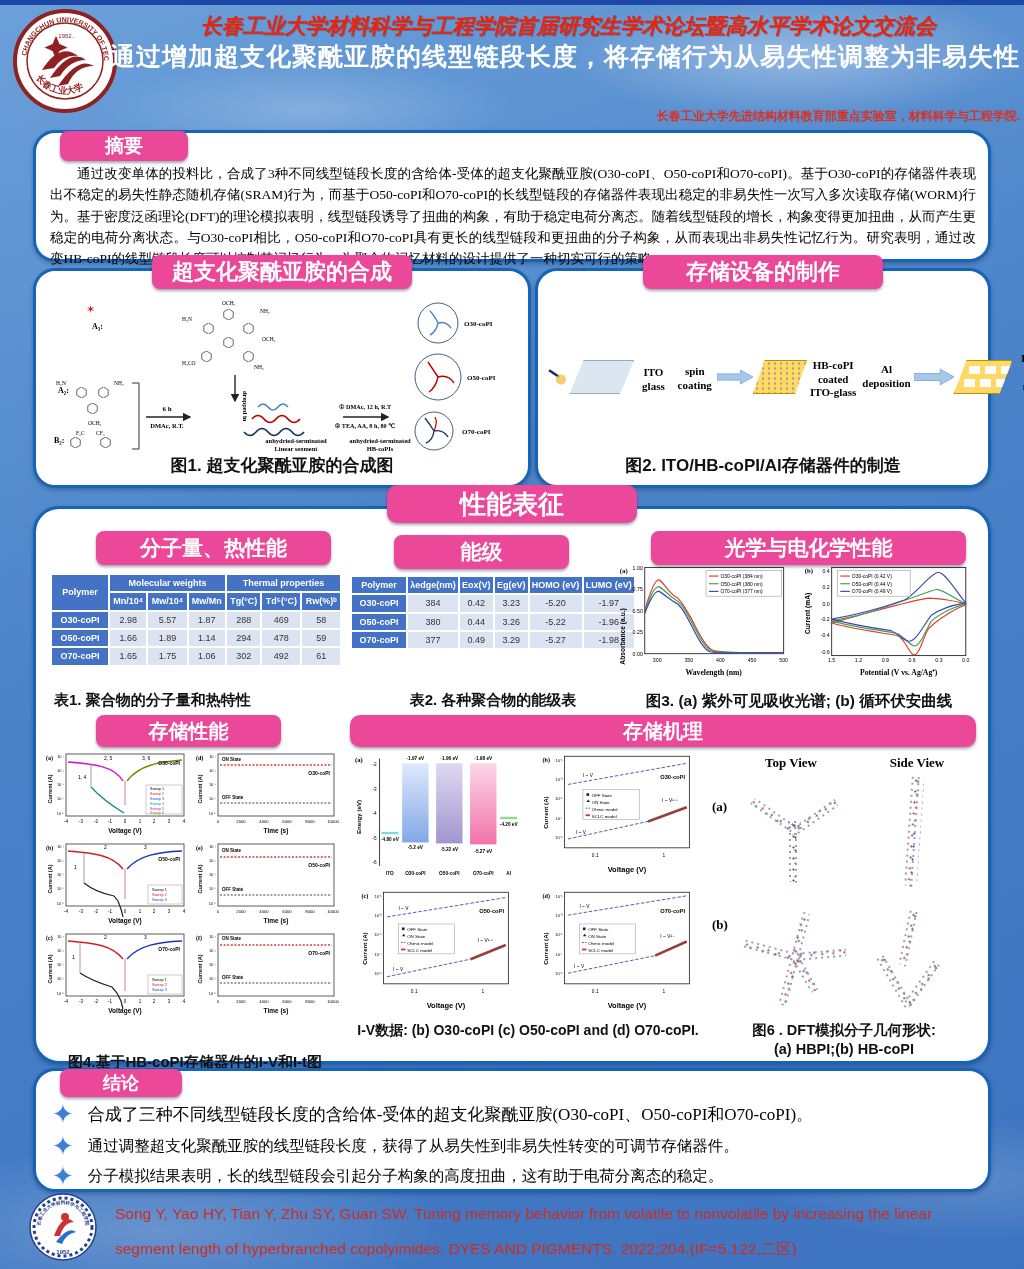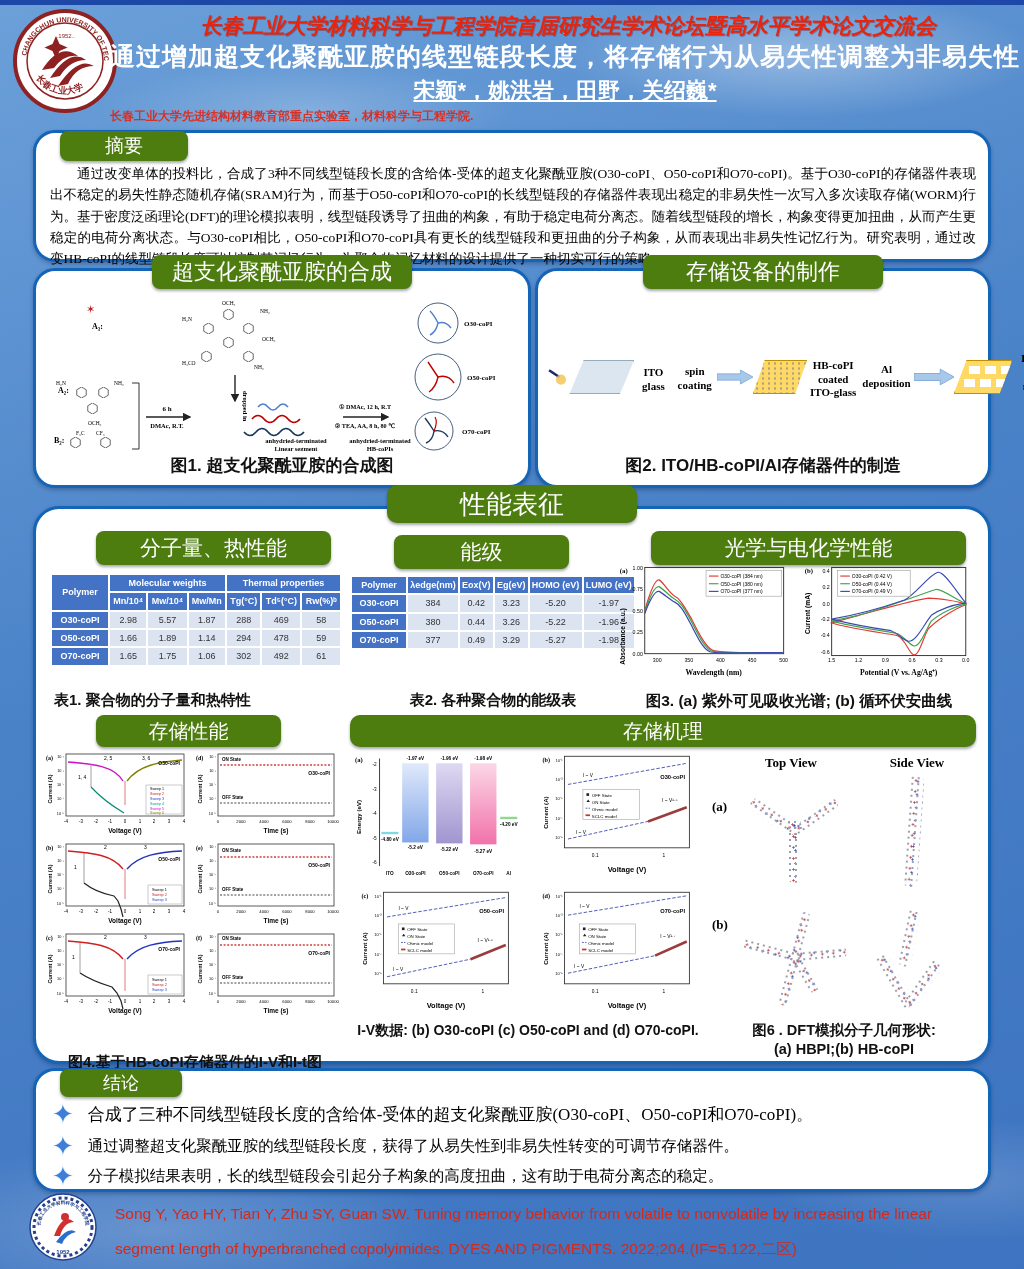--- a/index.html
+++ b/index.html
@@ -7,21 +7,21 @@
     font-family:"Liberation Sans",sans-serif;
     background:
       linear-gradient(#1d48a8 0,#1d48a8 5px,rgba(0,0,0,0) 5px),
       radial-gradient(ellipse 340px 90px at 78% 55px, rgba(255,255,255,.35), rgba(255,255,255,0) 70%),
       radial-gradient(ellipse 300px 70px at 30% 110px, rgba(255,255,255,.22), rgba(255,255,255,0) 70%),
       radial-gradient(ellipse 420px 120px at 15% 1230px, rgba(255,255,255,.20), rgba(255,255,255,0) 70%),
       radial-gradient(ellipse 300px 90px at 95% 1180px, rgba(255,255,255,.15), rgba(255,255,255,0) 70%),
       linear-gradient(160deg,#6ba0d9 0%,#4a82c8 45%,#3d73c0 100%);}
   .abs{position:absolute}
   .panel{position:absolute;background:#fff;border:3px solid #1464b8;border-radius:22px;box-shadow:0 2px 4px rgba(0,0,30,.25)}
-  .badge{position:absolute;background:#4d7c0f;color:#fff;font-weight:normal;text-align:center;
+  .badge{position:absolute;background:#ec4899;color:#fff;font-weight:bold;text-align:center;
     border-radius:8px;box-shadow:0 2px 3px rgba(0,0,40,.35);display:flex;align-items:center;justify-content:center;z-index:5}
   .cap{position:absolute;font-weight:bold;color:#111;text-align:center}
   .serif{font-family:"Liberation Serif",serif}
   table{border-collapse:separate;border-spacing:2px;background:#fff;width:100%}
   th{background:#4472c4;color:#fff;font-weight:bold}
   td{background:#dce4f2;color:#333;text-align:center}
   td.pname{background:#4472c4;color:#fff;font-weight:bold}
   th,td{padding:3px 2px;font-size:9px;line-height:1.15}
   svg text{font-family:"Liberation Sans",sans-serif}
   .dots{background-image:
@@ -51,22 +51,21 @@
     <g>
       <path d="M30,62 Q48,34 66,48 Q52,46 42,60 Z" fill="#8e2222"></path>
       <path d="M38,70 Q58,40 74,52 Q58,52 48,68 Z" fill="#8e2222"></path>
       <path d="M46,78 Q66,48 82,58 Q64,58 56,76 Z" fill="#8e2222"></path>
       <path d="M44,28 l3.5,8 8,3.5 -8,3.5 -3.5,8 -3.5,-8 -8,-3.5 8,-3.5 Z" fill="#8e2222"></path>
     </g>
     <text font-size="9" fill="#8e2222" font-weight="bold"><textPath href="#arcB" startOffset="12%">长春工业大学</textPath></text>
   </svg>
   <div class="abs serif" style="left:120px;top:12px;width:896px;text-align:center;color:#e8250c;font-size:21px;font-weight:bold;font-style:italic;text-shadow:1px 1px 0 rgba(120,0,0,.35)">长春工业大学材料科学与工程学院首届研究生学术论坛暨高水平学术论文交流会</div>
   <div class="abs" style="left:110px;top:40px;width:910px;text-align:center;color:#fff;font-size:25px;font-weight:bold;letter-spacing:1px">通过增加超支化聚酰亚胺的线型链段长度，将存储行为从易失性调整为非易失性</div>
-  <div class="abs" style="left:110px;top:76px;width:910px;text-align:center;color:#fff;font-size:22px;font-weight:bold;text-decoration:underline">宋颖*，姚洪岩，田野，关绍巍*</div>
-  <div class="abs" style="left:110px;top:108px;width:910px;text-align:left;color:#d93025;font-size:12px;font-weight:bold">长春工业大学先进结构材料教育部重点实验室，材料科学与工程学院.</div>
+  <div class="abs" style="left:110px;top:108px;width:910px;text-align:right;color:#d93025;font-size:12px;font-weight:bold">长春工业大学先进结构材料教育部重点实验室，材料科学与工程学院.</div>
 </div>
 
 <div class="panel" style="left:33px;top:130px;width:952px;height:126px">
   <div class="badge" style="left:24px;top:-2px;width:128px;height:30px;font-size:19px">摘要</div>
   <div class="serif" style="position:absolute;left:14px;right:12px;top:30px;font-size:13.5px;line-height:1.58;color:#000;text-align:justify;text-indent:2em;font-weight:500">通过改变单体的投料比，合成了3种不同线型链段长度的含给体-受体的超支化聚酰亚胺(O30-coPI、O50-coPI和O70-coPI)。基于O30-coPI的存储器件表现出不稳定的易失性静态随机存储(SRAM)行为，而基于O50-coPI和O70-coPI的长线型链段的存储器件表现出稳定的非易失性一次写入多次读取存储(WORM)行为。基于密度泛函理论(DFT)的理论模拟表明，线型链段诱导了扭曲的构象，有助于稳定电荷分离态。随着线型链段的增长，构象变得更加扭曲，从而产生更稳定的电荷分离状态。与O30-coPI相比，O50-coPI和O70-coPI具有更长的线型链段和更扭曲的分子构象，从而表现出非易失性记忆行为。研究表明，通过改变HB-coPI的线型链段长度可以控制其记忆行为，为聚合物记忆材料的设计提供了一种切实可行的策略。</div>
 </div>
 
 <div class="panel" style="left:33px;top:268px;width:492px;height:214px">
   <div class="badge" style="left:116px;top:-16px;width:260px;height:34px;font-size:22px">超支化聚酰亚胺的合成</div>
   <svg class="abs" style="left:4px;top:20px" width="482" height="160" viewBox="0 0 482 160">

